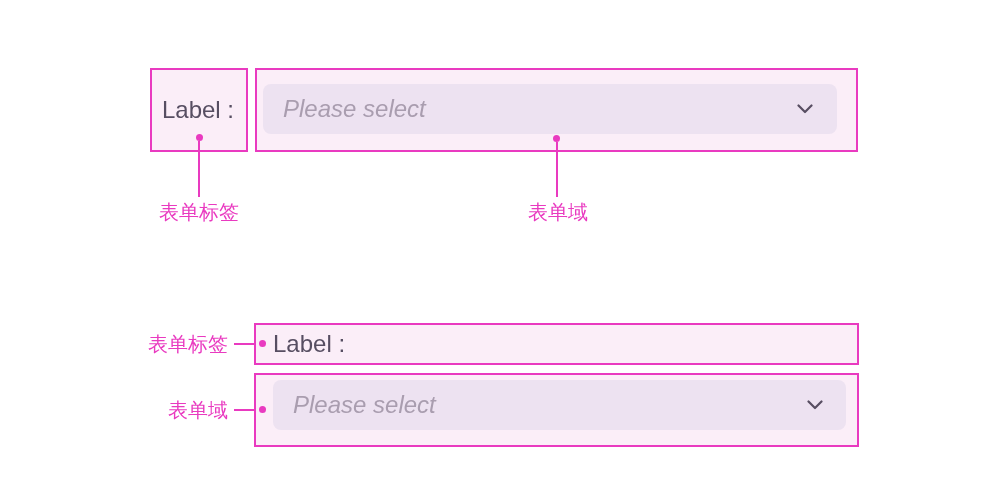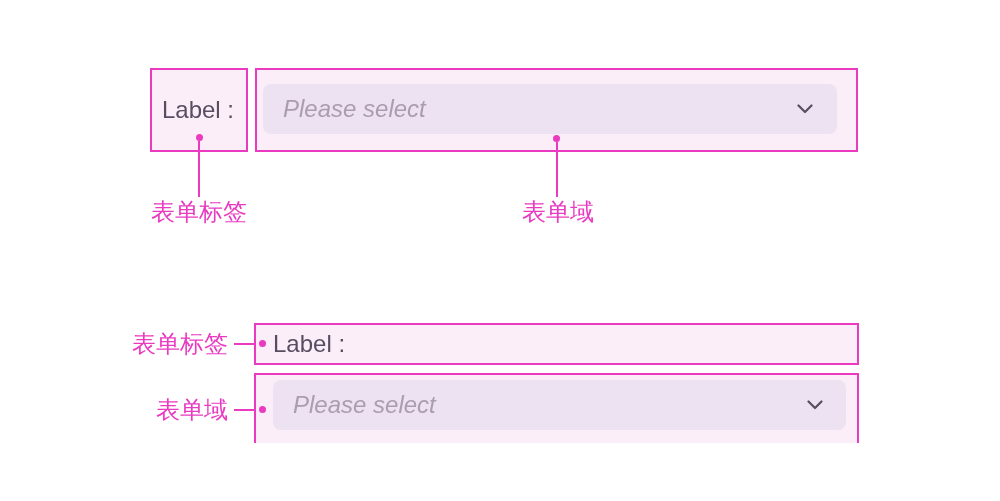--- a/index.html
+++ b/index.html
@@ -2,21 +2,21 @@
 <html><head>
 <meta charset="utf-8">
 <style>
   * { margin: 0; padding: 0; box-sizing: border-box; }
   html, body { background: #ffffff; }
   body { font-family: "Liberation Sans", "DejaVu Sans", sans-serif; }
 
   .canvas {
     position: relative;
     width: 1000px;
-    height: 443px;
+    height: 501px;
     background: #ffffff;
     overflow: hidden;
   }
 
   
   .spec-box {
     position: absolute;
     border: 2px solid #e93ac0;
     background: #fbeef8;
   }
@@ -90,21 +90,21 @@
     z-index: 2;
   }
   .callout-line-h {
     position: absolute;
     height: 2px;
     background: #e93ac0;
     z-index: 2;
   }
   .callout-text {
     position: absolute;
-    font-size: 24px;
+    font-size: 20px;
     line-height: 26px;
     color: #e93ac0;
     width: 200px;
     white-space: nowrap;
   }
   .ct-center { text-align: center; }
   .ct-right  { text-align: right; }
 </style>
 </head>
 <body>

